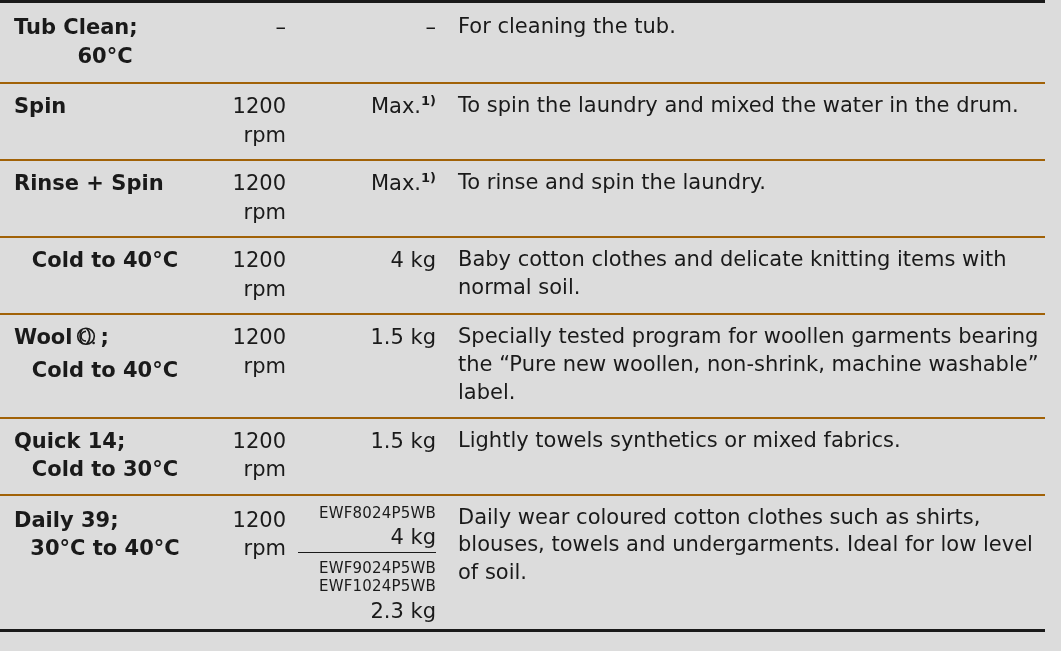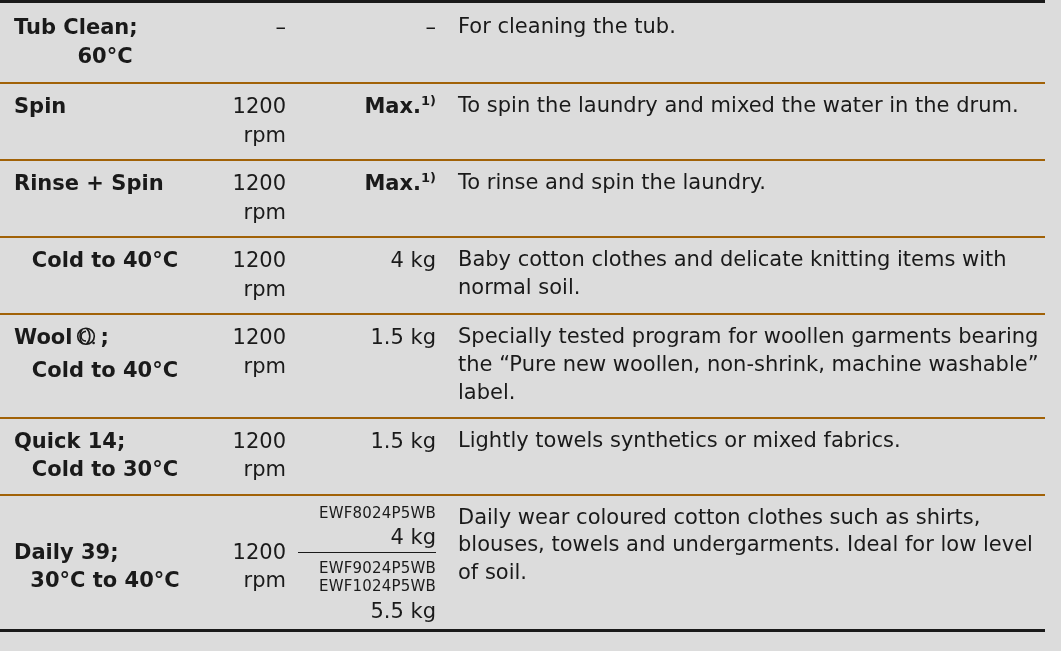--- a/index.html
+++ b/index.html
@@ -59,21 +59,21 @@
     padding-right: 14px;
   }
   .c-desc {
     flex: 1;
     font-size: 21px;
     line-height: 1.32;
     padding-left: 8px;
     padding-right: 4px;
   }
   .bold {
-    font-weight: bold;
+    font-weight: normal;
   }
   .sup {
     font-size: 13px;
     vertical-align: super;
     font-weight: bold;
   }
   .dash {
     font-size: 21px;
   }
   
@@ -102,21 +102,21 @@
     line-height: 1.3;
     margin-top: 2px;
   }
   .wool-icon {
     display: inline-block;
     vertical-align: -4px;
     margin: 0 2px;
   }
   .r-tubclean .cell { padding-top: 10px; padding-bottom: 12px; }
   .r-daily .c-program,
-  .r-daily .c-spin { padding-top: 10px; margin-top: 32px; }
+  .r-daily .c-spin { padding-top: 10px; }
 </style>
 </head>
 <body>
 
 <div class="table">
 
   <div class="row r-tubclean">
     <div class="cell c-program">
       <div>Tub Clean;</div>
       <div class="sub">60°C</div>
@@ -222,19 +222,19 @@
       <div>rpm</div>
     </div>
     <div class="cell c-load split">
       <div class="model-block">
         <div class="model-code">EWF8024P5WB</div>
         <div class="model-kg">4 kg</div>
       </div>
       <div class="model-block">
         <div class="model-code" style="white-space: pre-line;">EWF9024P5WB
 EWF1024P5WB</div>
-        <div class="model-kg">5.5 kg</div>
+        <div class="model-kg">2.3 kg</div>
       </div>
     </div>
     <div class="cell c-desc">Daily wear coloured cotton clothes such as shirts, blouses, towels and undergarments. Ideal for low level of soil.</div>
   </div>
 
 </div>
 
 </body></html>

